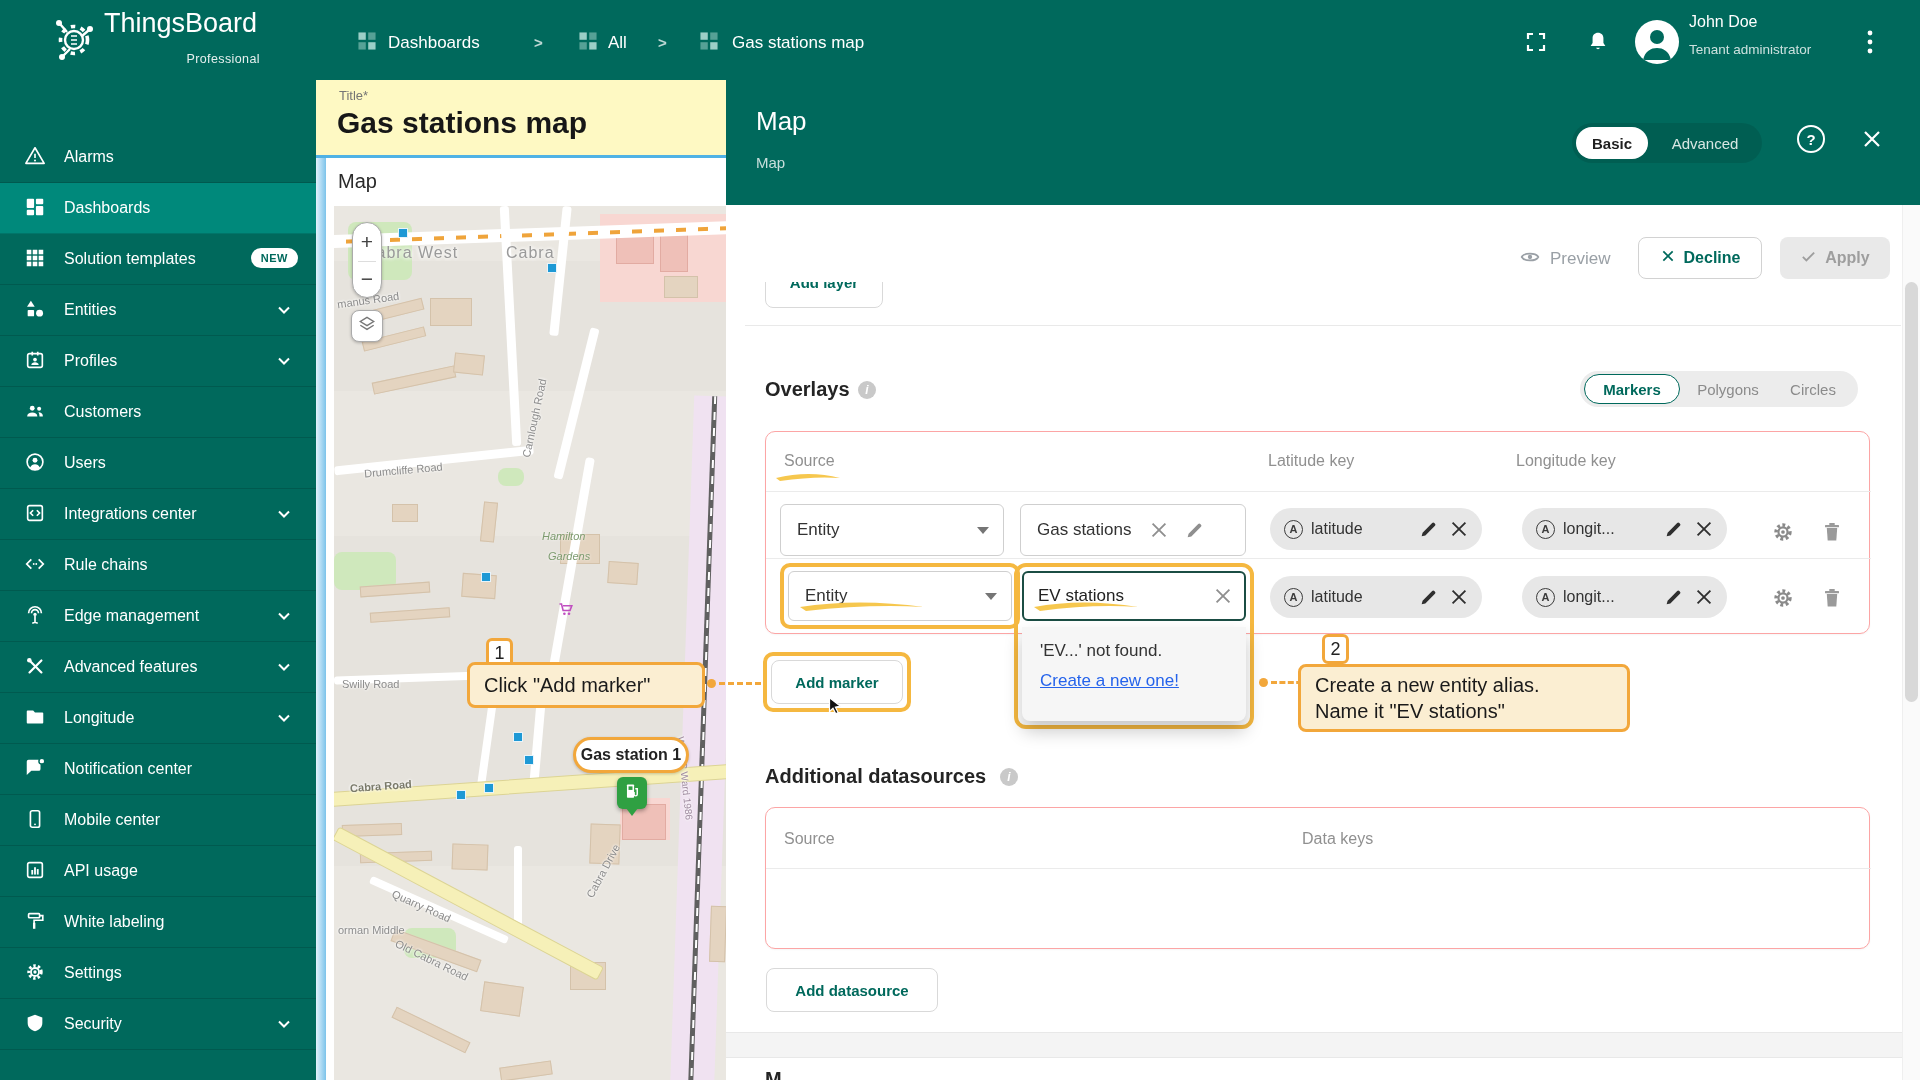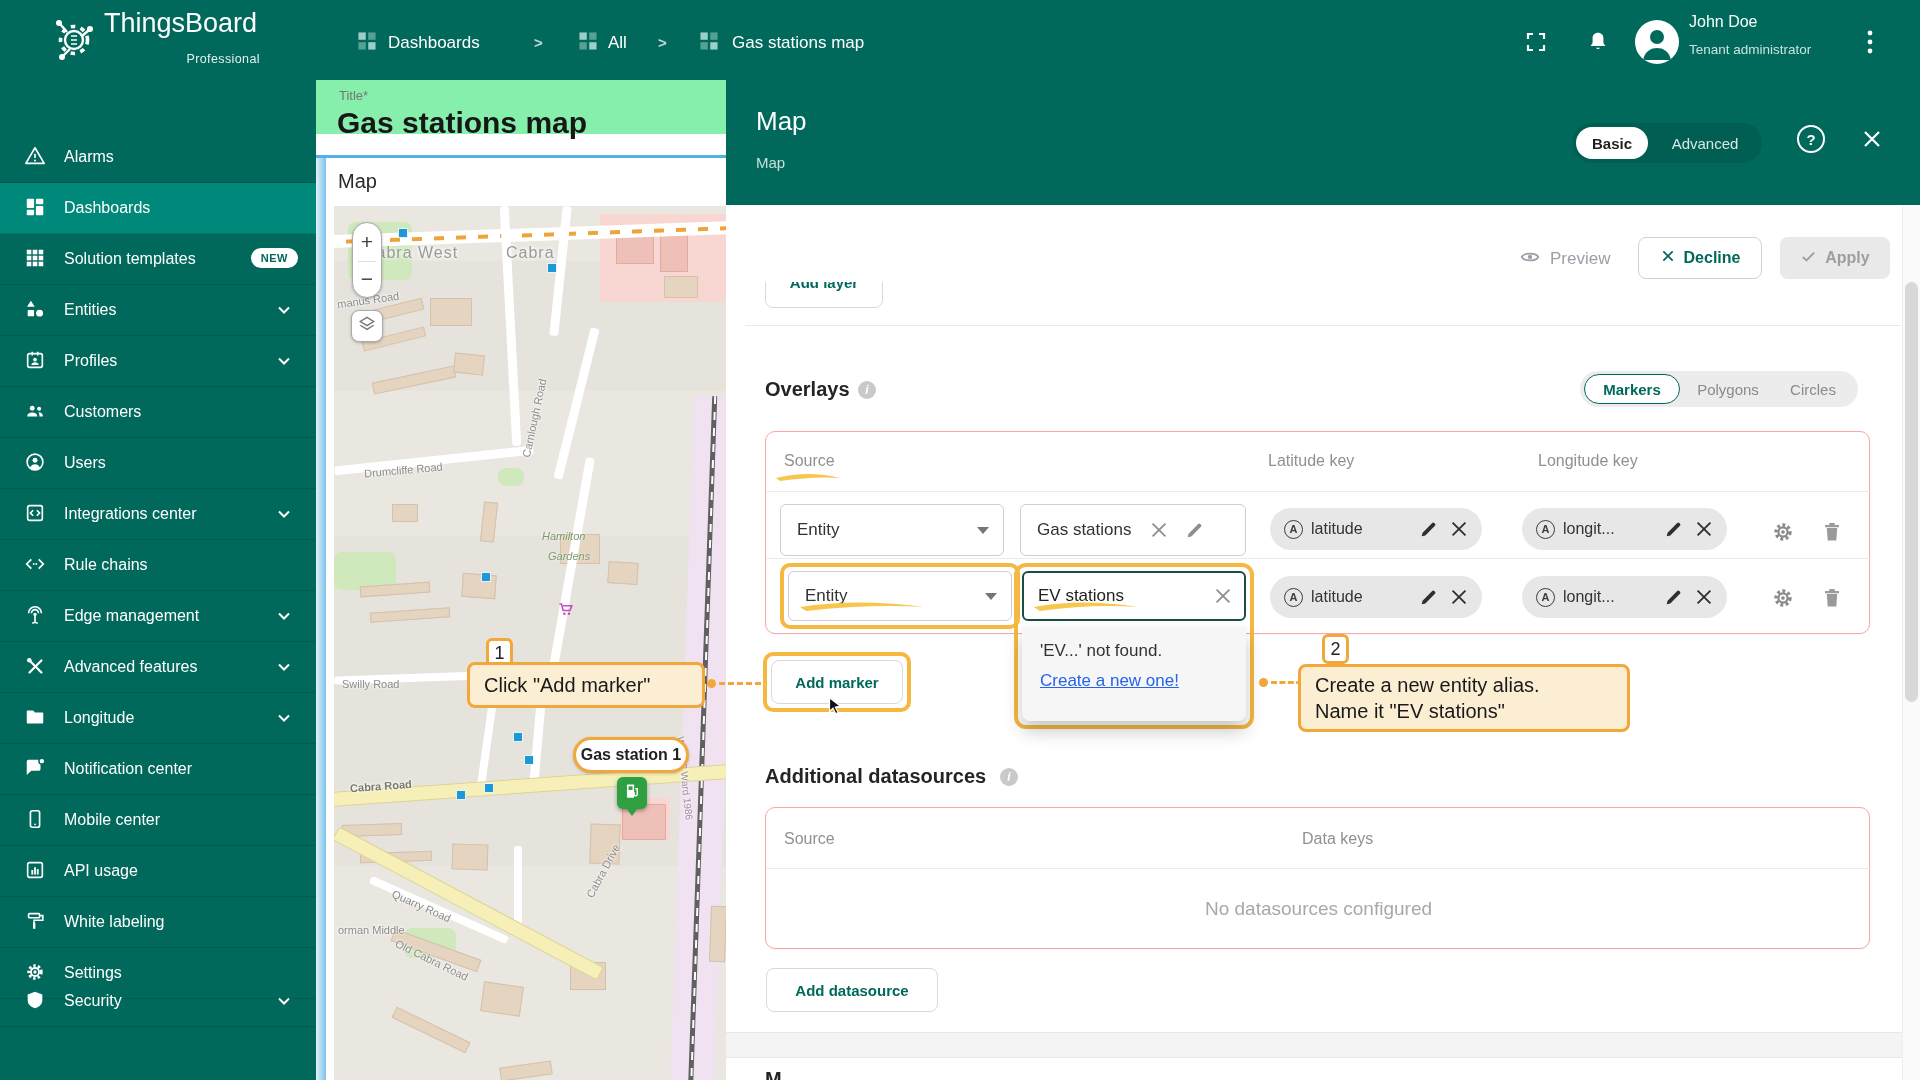--- a/index.html
+++ b/index.html
@@ -16,21 +16,21 @@
   .srow{position:absolute;left:0;width:316px;height:51px;display:flex;align-items:center;
     border-bottom:1px solid rgba(0,0,0,.14);cursor:pointer}
   .srow.sel{background:#00897B}
   .sic{width:24px;height:24px;margin-left:24px;flex:0 0 24px}
   .sic svg{width:22px;height:22px}
   .slb{color:#fff;font-size:16px;font-weight:500;margin-left:16px;white-space:nowrap}
   .schev{position:absolute;right:22px;top:15px;width:20px;height:20px}
   .badge{position:absolute;right:18px;top:14px;background:#fff;color:#00695C;font-size:11px;
     font-weight:700;letter-spacing:.5px;border-radius:11px;padding:4px 10px}
   
-  #titleblock{position:absolute;left:316px;top:80px;width:410px;height:54px;background:#86efac}
+  #titleblock{position:absolute;left:316px;top:80px;width:410px;height:75px;background:#fef9c3}
   #widgetcard{position:absolute;left:316px;top:155px;width:410px;height:925px;background:#fff}
   .map{position:absolute;left:18px;top:51px;width:392px;height:874px;overflow:hidden;background:#EAE7E1}
   .road{position:absolute;background:#fff;border-radius:3px}
   .yroad{position:absolute;background:#F6F0B8;border:1px solid #DCD494;border-radius:3px}
   .bld{position:absolute;background:#E4D4C0;border:1px solid #D4C2AA}
   .green{position:absolute;background:#CFE8BC;border-radius:8px}
   .pink{position:absolute;background:#F8D7D2}
   .handle{position:absolute;width:10px;height:10px;background:#1E99D5;border:1px solid #E8F4FB}
   .mlabel{position:absolute;color:#8c8c8c;font-size:11px;white-space:nowrap;
     text-shadow:0 0 3px #fff,0 0 3px #fff}
@@ -344,21 +344,21 @@
       <span class="slb">White labeling</span>
     </div>
     <div class="srow" style="top:868px">
       <span class="sic"><svg viewBox="0 0 24 24">
             <circle cx="12" cy="12" r="6.8" fill="none" stroke="#fff" stroke-width="3.2" stroke-dasharray="2.6 2.3"></circle>
             <circle cx="12" cy="12" r="4.4" fill="none" stroke="#fff" stroke-width="2"></circle>
             <circle cx="12" cy="12" r="1.8" fill="#fff"></circle>
           </svg></span>
       <span class="slb">Settings</span>
     </div>
-    <div class="srow" style="top:896px">
+    <div class="srow" style="top:919px">
       <span class="sic"><svg viewBox="0 0 24 24">
             <path d="M12 3l8 3v6c0 4.6-3.4 7.7-8 9-4.6-1.3-8-4.4-8-9V6z" fill="#fff"></path>
           </svg></span>
       <span class="slb">Security</span>
       <span class="schev"><svg viewBox="0 0 24 24" width="20" height="20" fill="none" stroke="#fff" stroke-width="2.4">
             <path d="M6 9l6 6 6-6"></path>
           </svg></span>
     </div>
   </div>
 
@@ -536,21 +536,21 @@
   <span class="abs info" style="left:858px;top:381px">i</span>
   <div class="seg" style="left:1580px;top:371px;width:278px;height:36px;background:#ECECEC">
     <div class="chip-on" style="width:96px;height:30px;margin-left:4px;border:1.5px solid #00695C;font-size:15px;color:#00695C;cursor:pointer">Markers</div>
     <div style="width:96px;text-align:center;font-size:15px;color:#8b8b8b;cursor:pointer">Polygons</div>
     <div style="width:74px;text-align:center;font-size:15px;color:#8b8b8b;cursor:pointer">Circles</div>
   </div>
 
   <div class="card" style="left:765px;top:431px;width:1105px;height:203px">
     <span class="thead" style="left:18px;top:20px">Source</span>
     <span class="thead" style="left:502px;top:20px">Latitude key</span>
-    <span class="thead" style="left:772px;top:20px">Longitude key</span>
+    <span class="thead" style="left:750px;top:20px">Longitude key</span>
     <svg class="squig" style="left:8px;top:40px" width="70" height="12">
         <path d="M2 6 Q35 -2 66 6 Q40 4 6 9 Z" fill="#F5C445" opacity=".95"></path>
       </svg>
     <div class="abs" style="left:0;top:59px;width:1105px;height:0;border-top:1px solid #EBEBEB"></div>
     <div class="abs" style="left:0;top:126px;width:1105px;height:0;border-top:1px solid #EBEBEB"></div>
   </div>
 
   <div class="ctrl" style="left:780px;top:504px;width:224px;height:52px">
     <span class="txt">Entity</span>
     <span class="caret"></span>
@@ -684,21 +684,20 @@
     <span>Create a new entity alias.</span>
     <span>Name it "EV stations"</span>
   </div>
 
   <span class="abs" style="left:765px;top:765px;font-size:20px;font-weight:700;color:#242424">Additional datasources</span>
   <span class="abs info" style="left:1000px;top:768px">i</span>
   <div class="card" style="left:765px;top:807px;width:1105px;height:142px">
     <span class="thead" style="left:18px;top:22px">Source</span>
     <span class="thead" style="left:536px;top:22px">Data keys</span>
     <div class="abs" style="left:0;top:60px;width:1105px;height:0;border-top:1px solid #EBEBEB"></div>
-    <div class="abs" style="left:0;top:60px;width:1105px;height:82px;display:flex;align-items:center;justify-content:center;font-size:19px;color:#A8A8A8">No datasources configured</div>
   </div>
   <div class="obtn" style="left:766px;top:968px;width:172px;height:44px">Add datasource</div>
 
   <div class="abs" style="left:726px;top:1032px;width:1194px;height:26px;background:#F4F4F4;border-top:1px solid #E8E8E8;border-bottom:1px solid #E8E8E8"></div>
   <span class="abs" style="left:765px;top:1068px;font-size:20px;font-weight:700;color:#242424">M</span>
 
   <div class="abs" style="left:1902px;top:205px;width:18px;height:875px;background:#FAFAFA;border-left:1px solid #EFEFEF">
     <div class="abs" style="left:2px;top:77px;width:13px;height:420px;background:#D8D8D8;border-radius:7px"></div>
   </div>
 

